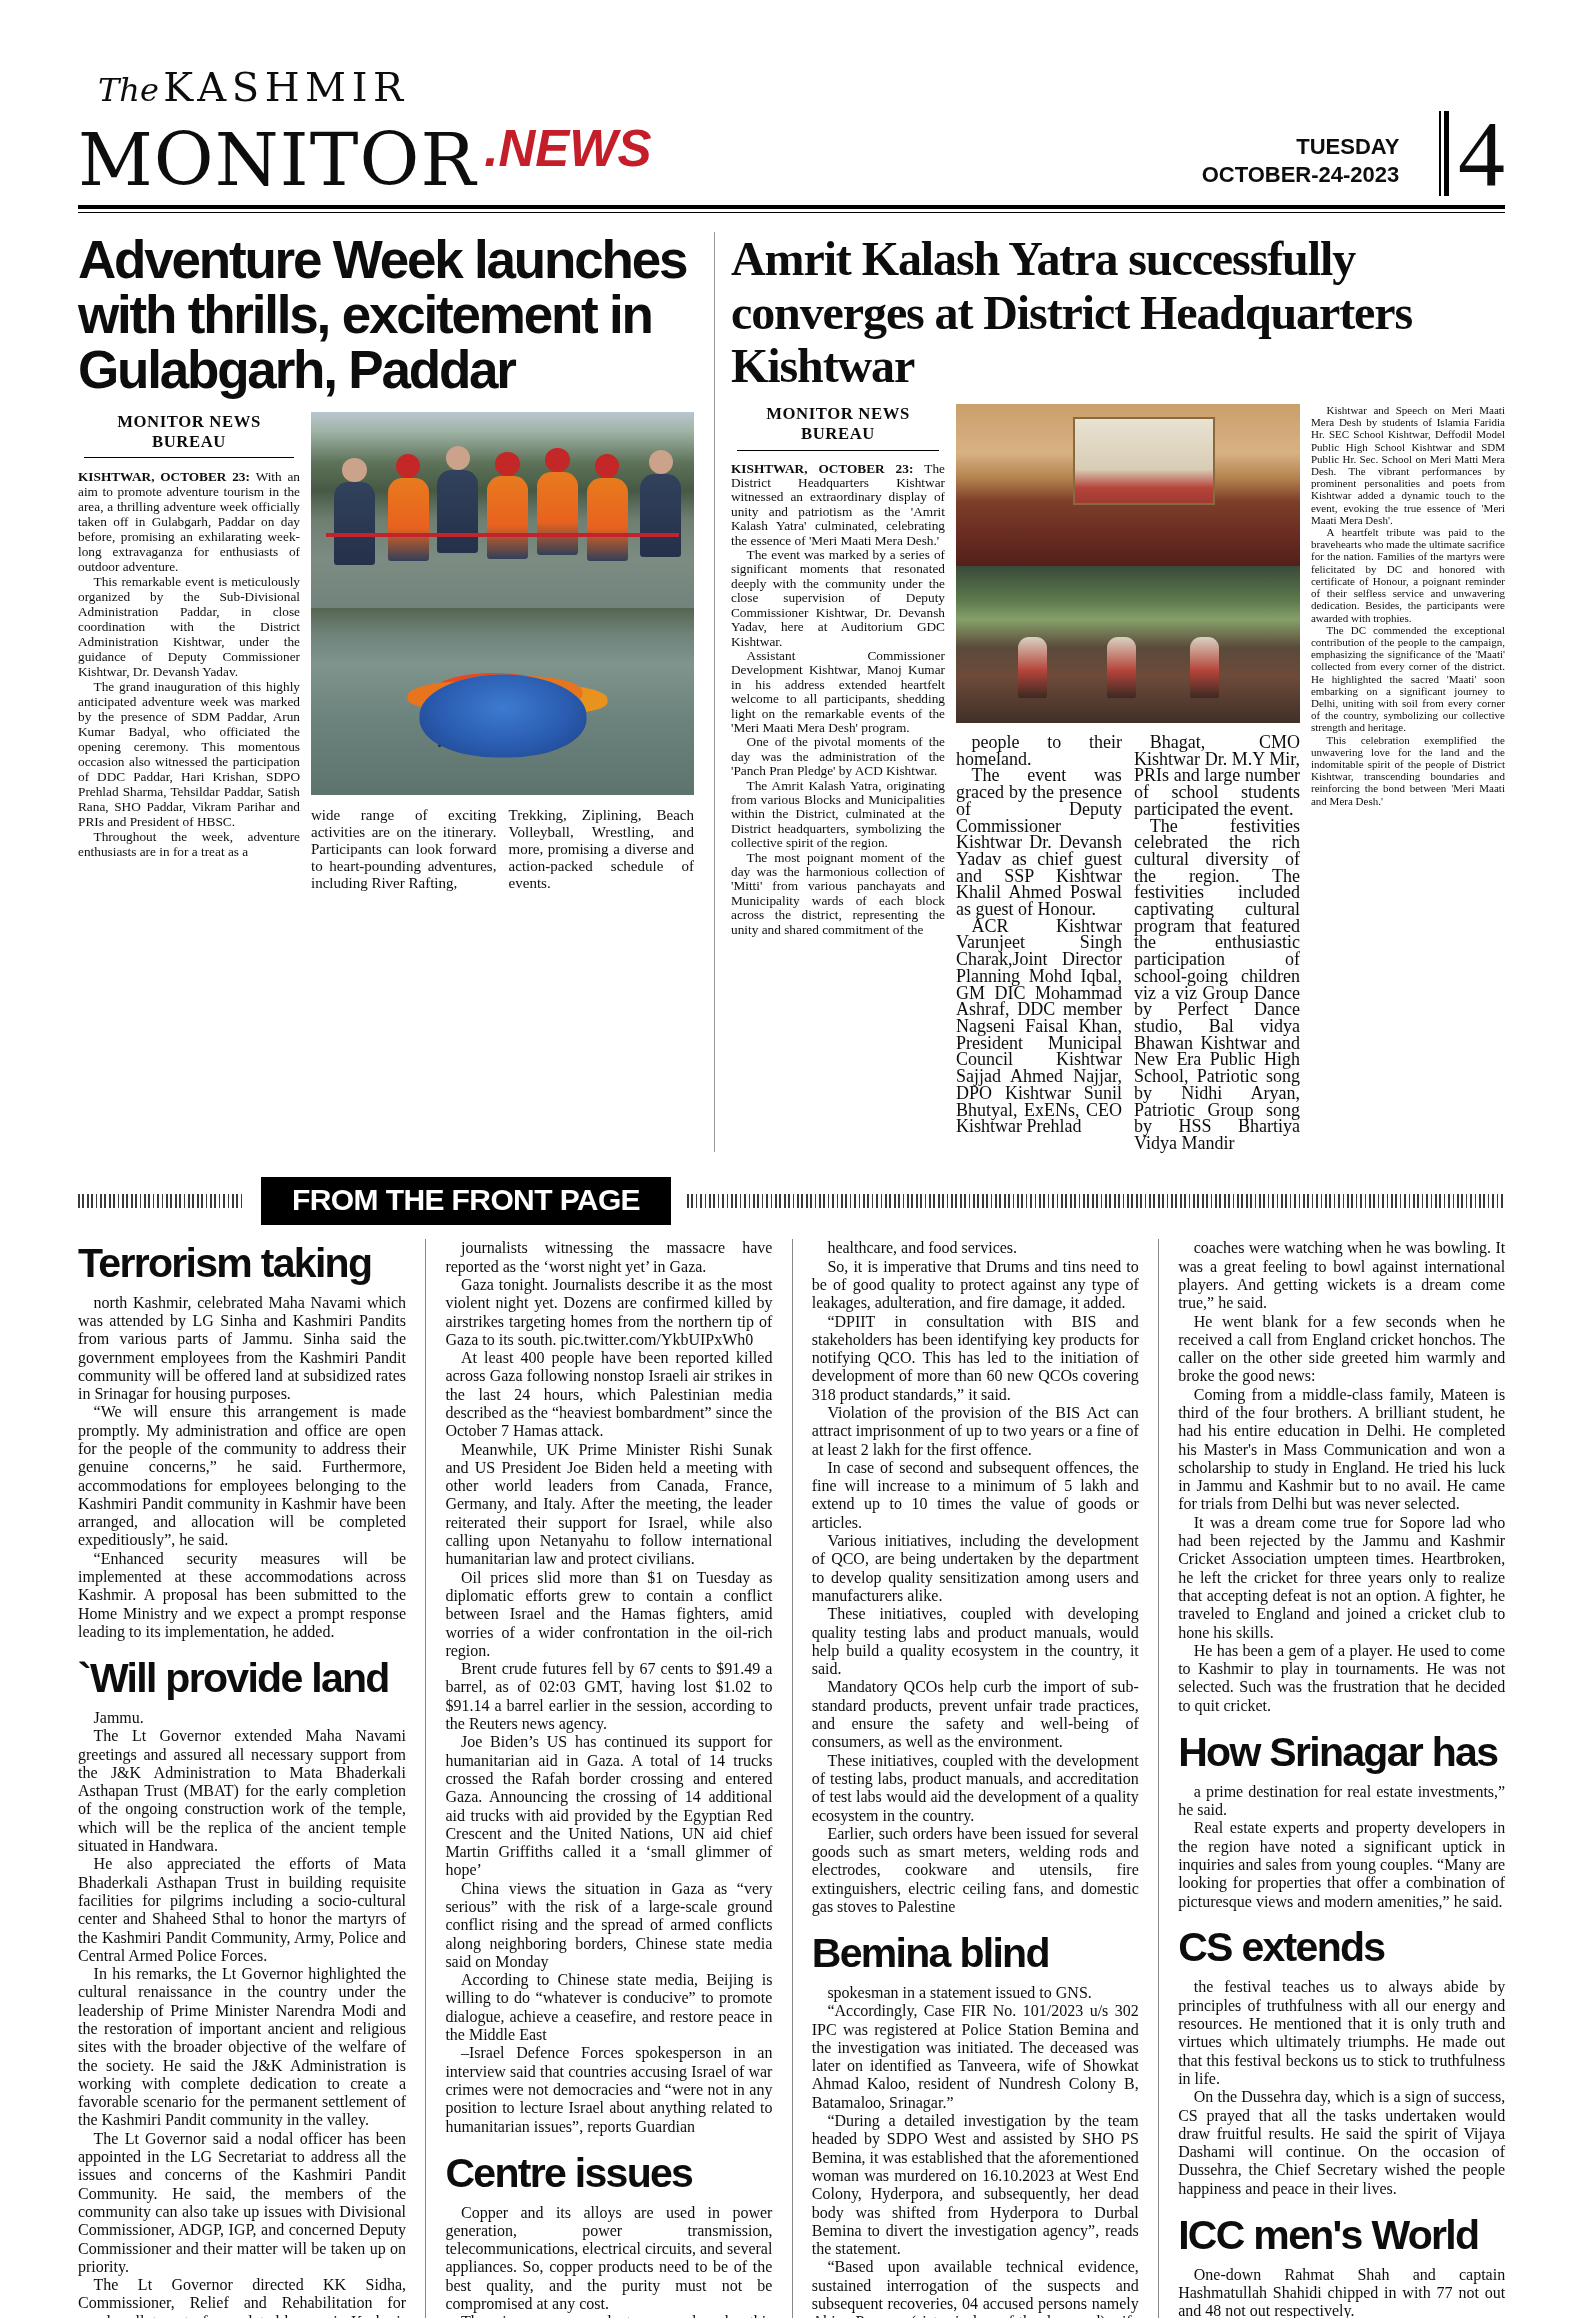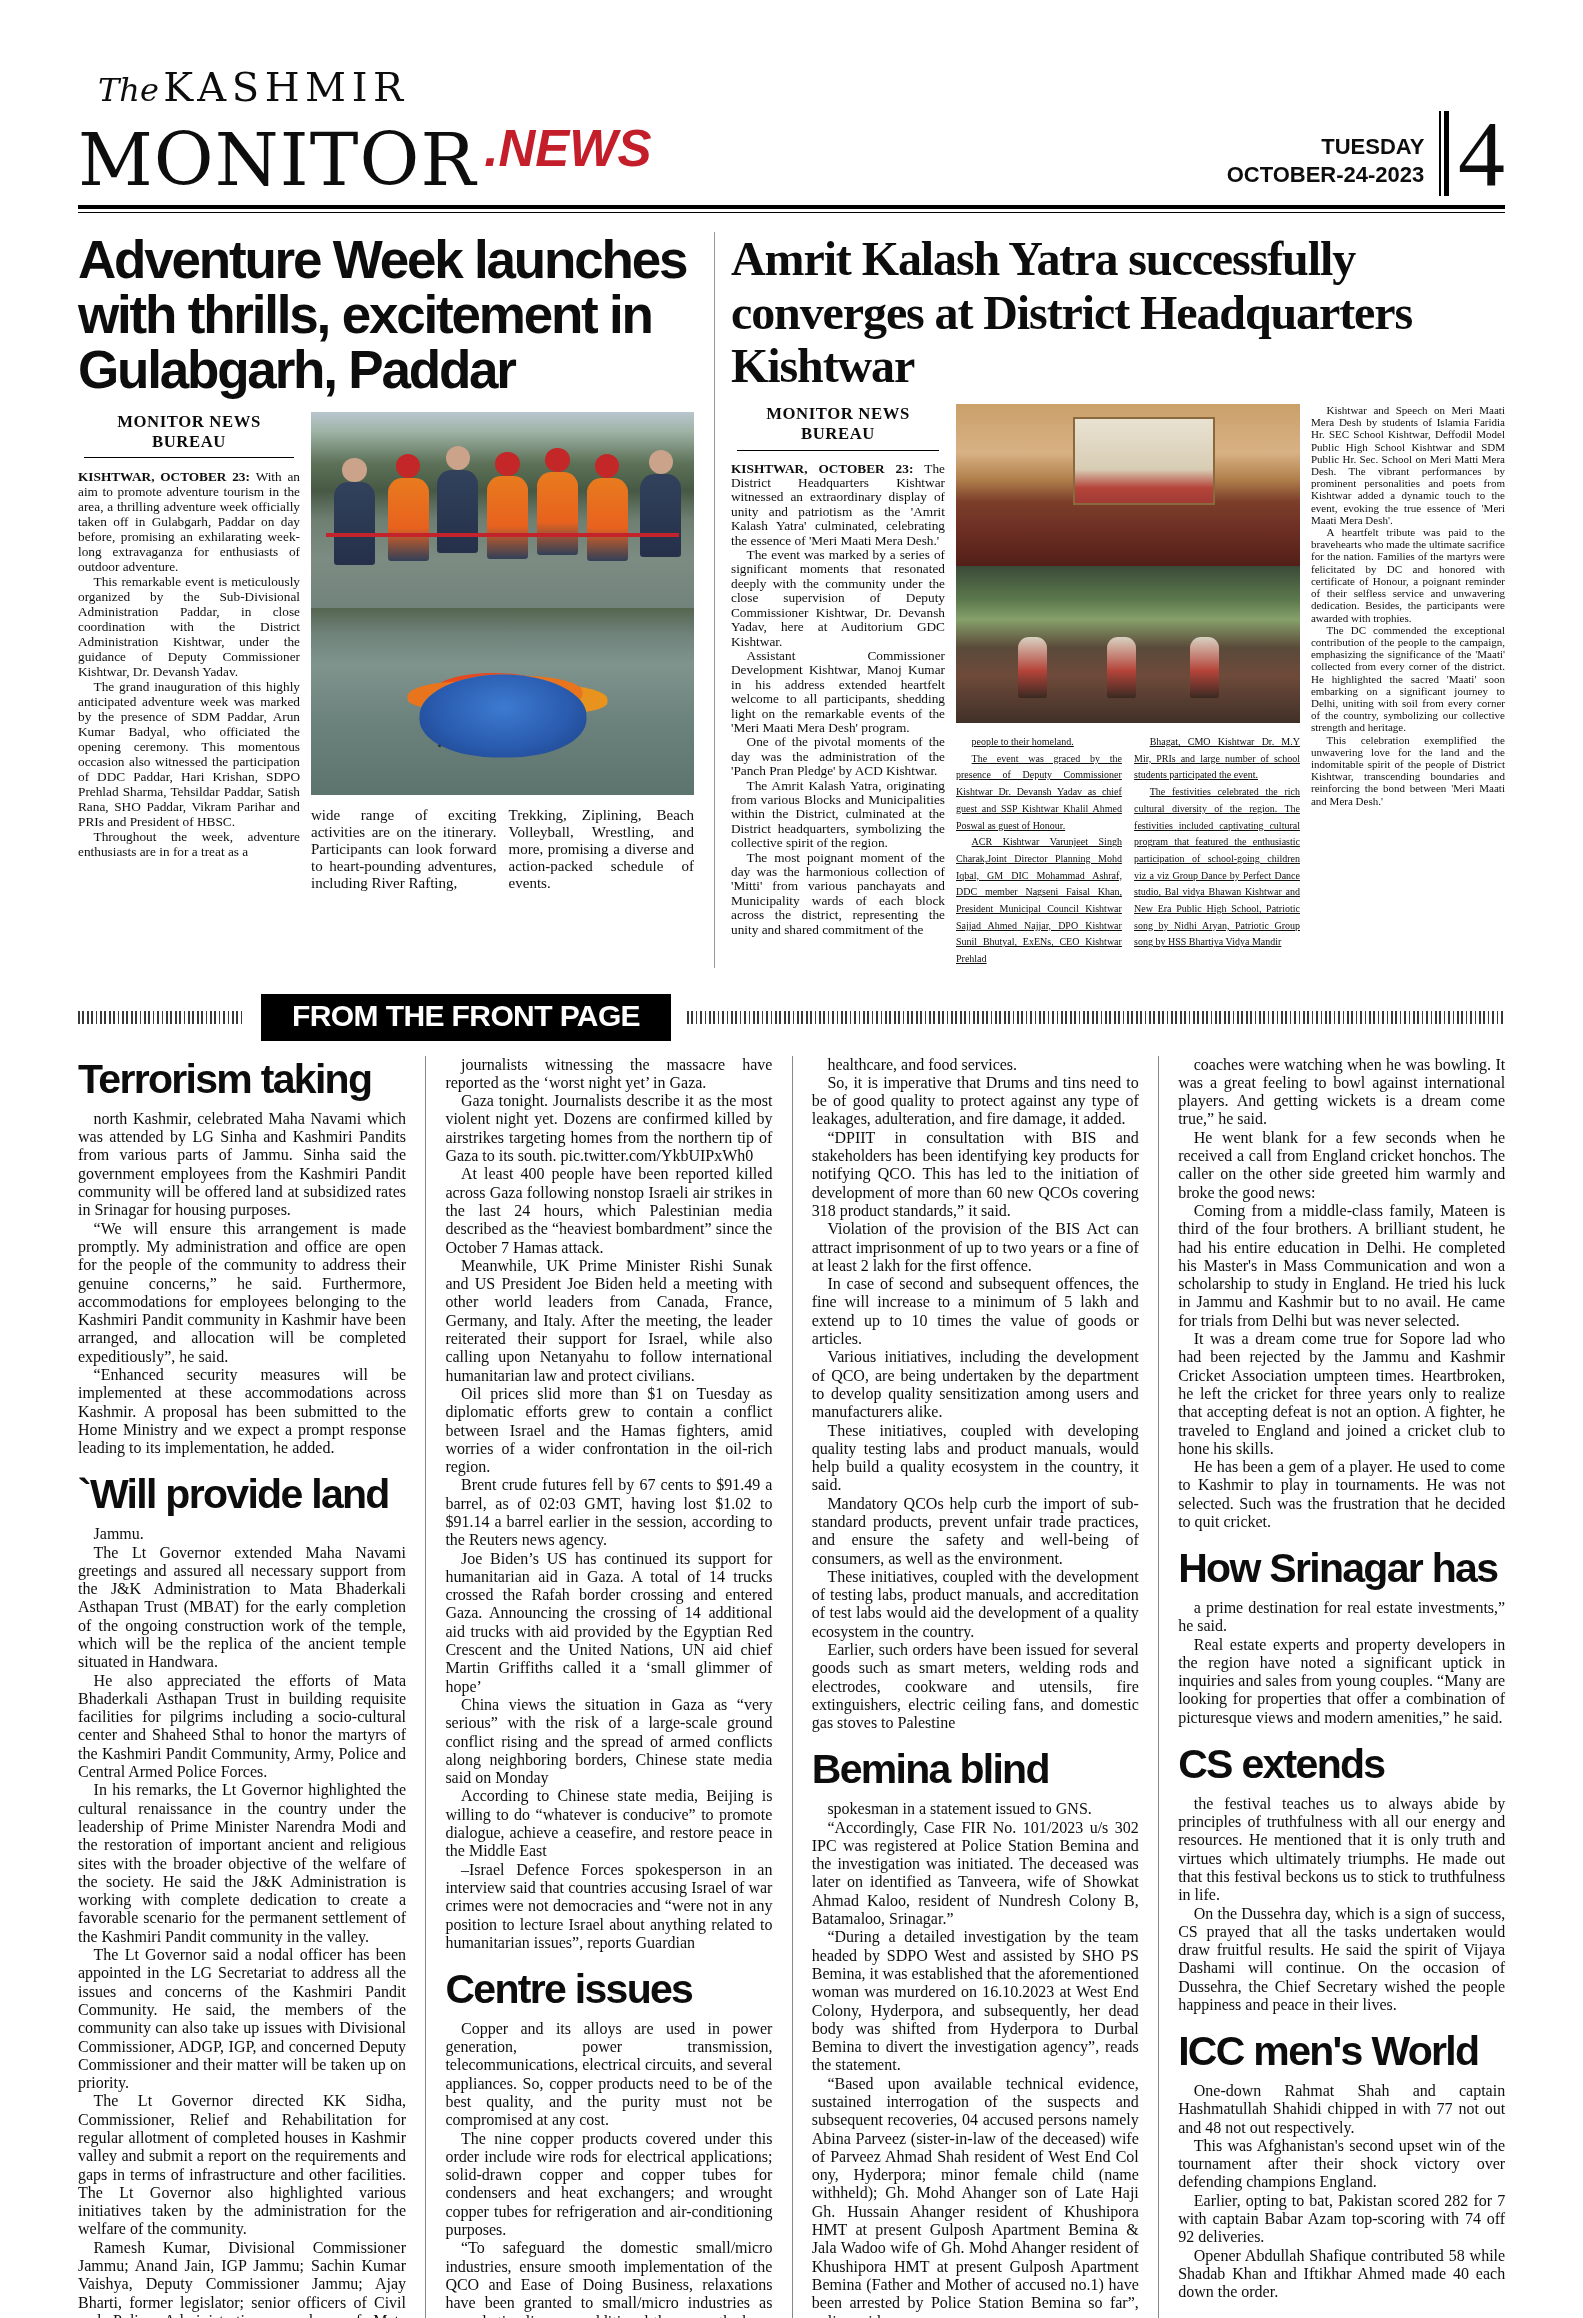--- a/index.html
+++ b/index.html
@@ -9,21 +9,21 @@
 
   
   .header{padding-top:67px;display:flex;justify-content:space-between;align-items:flex-end;}
   .masthead{line-height:1;}
   .mast-line1{display:flex;align-items:baseline;margin-left:20px;}
   .mast-the{font-style:italic;font-size:32px;font-family:"DejaVu Serif",serif;margin-right:4.4px;}
   .mast-kashmir{font-size:40px;letter-spacing:5.6px;font-family:"DejaVu Serif",serif;}
   .mast-line2{display:flex;align-items:flex-start;margin-top:16px;}
   .mast-monitor{font-size:73px;font-family:"DejaVu Serif",serif;letter-spacing:1.1px;}
   .mast-news{font-size:51px;font-weight:800;font-style:italic;font-family:"Liberation Sans",sans-serif;margin-left:7.8px;}
-  .dateblock{display:flex;align-items:flex-end;}
+  .dateblock{display:flex;align-items:flex-end;gap:25px;}
   .datelines{text-align:right;font-family:"Liberation Sans",sans-serif;font-weight:800;
              font-size:22px;line-height:1.25;padding-bottom:7.8px;}
   .pagenobox{border-left:2.2px solid #000;margin-left:14.4px;padding-left:3.3px;}
   .pageno{border-left:5.6px solid #000;padding-left:9px;font-size:94px;line-height:.9;
           font-family:"Liberation Serif",serif;}
   .header-rule{margin-top:9px;border-top:4.4px solid #000;border-bottom:1.7px solid #000;height:2.8px;}
 
   
   .lead-section{display:grid;grid-template-columns:617px 792px;column-gap:19.4px;margin-top:19px;}
   .lead-right-wrap{border-left:1.1px solid #999;padding-left:15.6px;}
@@ -37,21 +37,21 @@
           border-bottom:1.7px solid #000;padding-bottom:5.6px;margin:0 5.6px 11px 5.6px;}
 
   .lead-left-grid{display:grid;grid-template-columns:222px 383px;column-gap:11px;}
   .lead-right-grid{display:grid;grid-template-columns:214px 344px 194px;column-gap:11px;}
 
   .story-para{margin:0;text-align:justify;text-indent:15.6px;}
   .story-para.lead{text-indent:0;}
   .body-a .story-para{font-size:13.3px;line-height:15px;}
   .body-b .story-para{font-size:13.3px;line-height:14.4px;}
   .body-small .story-para{font-size:11px;line-height:12.2px;}
-  .body-mid .story-para{font-size:10px;line-height:16.7px;text-decoration:underline;}
+  .body-mid .story-para{font-size:18px;line-height:16.7px;}
 
   
   .photo{position:relative;overflow:hidden;}
   .photo-ribbon{height:196px;background:
       linear-gradient(180deg,#b9c6cf 0%,#9fb3a6 10%,#5d7258 26%,#475944 40%,#6e7f72 55%,#7d8c82 75%,#71837c 100%);}
   .photo-ribbon .ribbon{position:absolute;left:4%;right:4%;top:62%;height:4.4px;background:#c3232a;}
   .person{position:absolute;width:41px;height:83px;border-radius:14.4px 14.4px 3.3px 3.3px;
           background:linear-gradient(180deg,#e87b1e 0%,#e8621e 60%,#314058 100%);}
   .person::before{content:"";position:absolute;top:-24.4px;left:8.3px;width:24.4px;height:24.4px;border-radius:50%;
           background:#c32727;}

